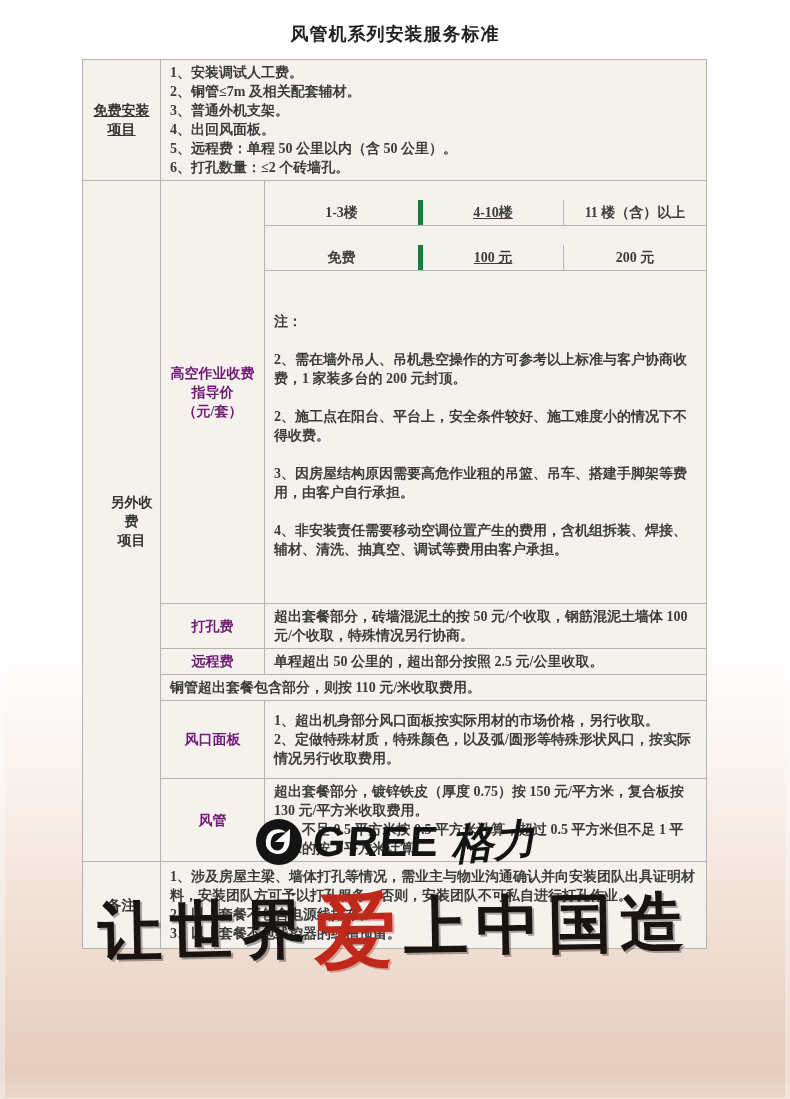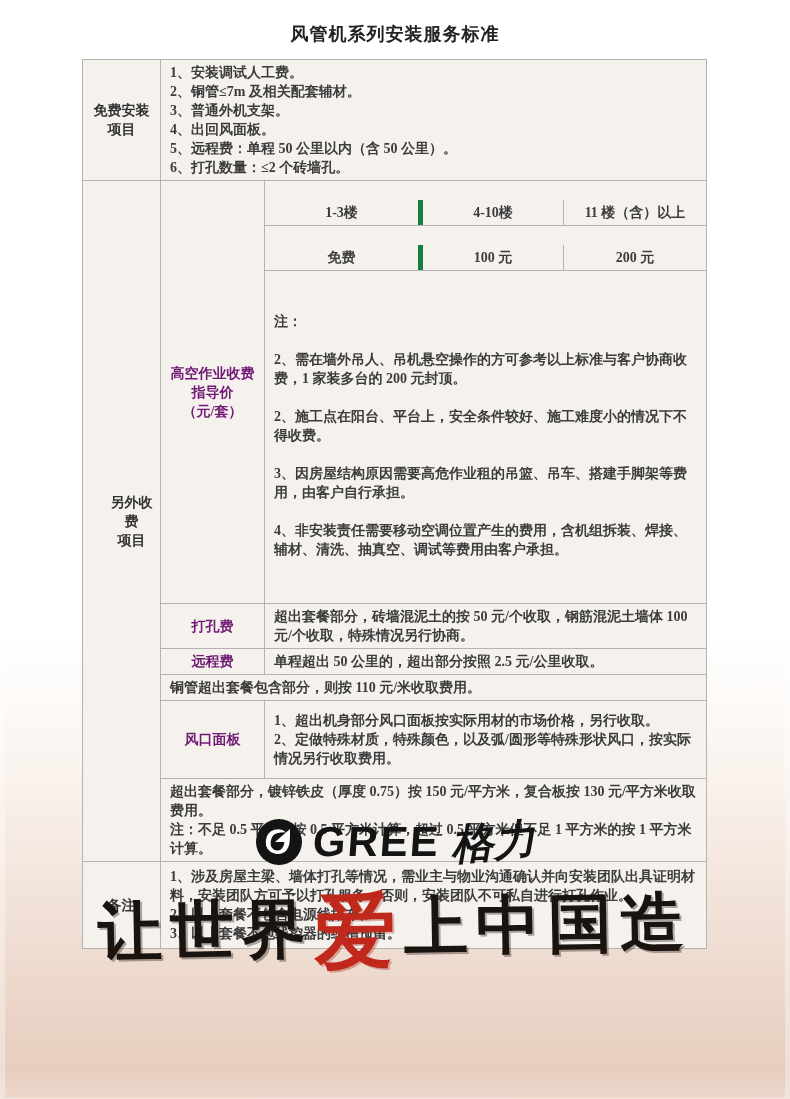--- a/index.html
+++ b/index.html
@@ -51,21 +51,21 @@
   }
   .sub-content{flex:1;min-width:0;padding:3px 9px;white-space:pre-line;}
   .sub-content.tight{display:flex;flex-direction:column;justify-content:center;}
   .nopad{padding:0;}
   .floors-row{display:flex;border-bottom:1px solid #b5b3af;}
   .floor-cell{
     box-sizing:border-box;text-align:center;
     padding:3px 2px;font-weight:600;
   }
   .fc1{flex:0 0 158px;border-right:5px solid #15803d;}
-  .fc2{flex:0 0 141px;border-right:1px solid #b5b3af;}
+  .fc2{flex:0 0 141px;border-right:1px solid #b5b3af;text-decoration:underline;}
   .fc3{flex:1;}
   .aerial-notes{padding:3px 9px 6px;}
   .pad-tall{padding-top:10px;padding-bottom:10px;}
   
   .logo-row{
     position:absolute;top:810px;left:0;width:100%;
     display:flex;align-items:center;justify-content:center;gap:10px;
   }
   .logo-mark{width:48px;height:48px;flex:0 0 auto;}
   .logo-gree{
@@ -93,21 +93,21 @@
 </head>
 <body>
 
 <div class="sheet">
 
   <div class="doc-title">风管机系列安装服务标准</div>
 
   <div class="tbl">
 
     <div class="sec">
-      <div class="sec-label" style="white-space:pre-line;">免费安装
+      <div class="sec-label" style="white-space:pre-line;text-decoration:underline;">免费安装
 项目</div>
       <div class="sec-body plain-body">
         <div>1、安装调试人工费。</div>
         <div>2、铜管≤7m 及相关配套辅材。</div>
         <div>3、普通外机支架。</div>
         <div>4、出回风面板。</div>
         <div>5、远程费：单程 50 公里以内（含 50 公里）。</div>
         <div>6、打孔数量：≤2 个砖墙孔。</div>
       </div>
     </div>
@@ -158,20 +158,21 @@
           <div class="sub-content tight">铜管超出套餐包含部分，则按 110 元/米收取费用。</div>
         </div>
 
         <div class="subrow">
           <div class="sub-label">风口面板</div>
           <div class="sub-content tight pad-tall">1、超出机身部分风口面板按实际用材的市场价格，另行收取。
 2、定做特殊材质，特殊颜色，以及弧/圆形等特殊形状风口，按实际情况另行收取费用。</div>
         </div>
 
         <div class="subrow">
+          <div class="sub-label">风管</div>
           <div class="sub-content tight">超出套餐部分，镀锌铁皮（厚度 0.75）按 150 元/平方米，复合板按 130 元/平方米收取费用。
 注：不足 0.5 平方米按 0.5 平方米计算，超过 0.5 平方米但不足 1 平方米的按 1 平方米计算。</div>
         </div>
 
       </div>
     </div>
 
     <div class="sec">
       <div class="sec-label">备注</div>
       <div class="sec-body plain-body" style="padding-top:5px;padding-bottom:5px;">

